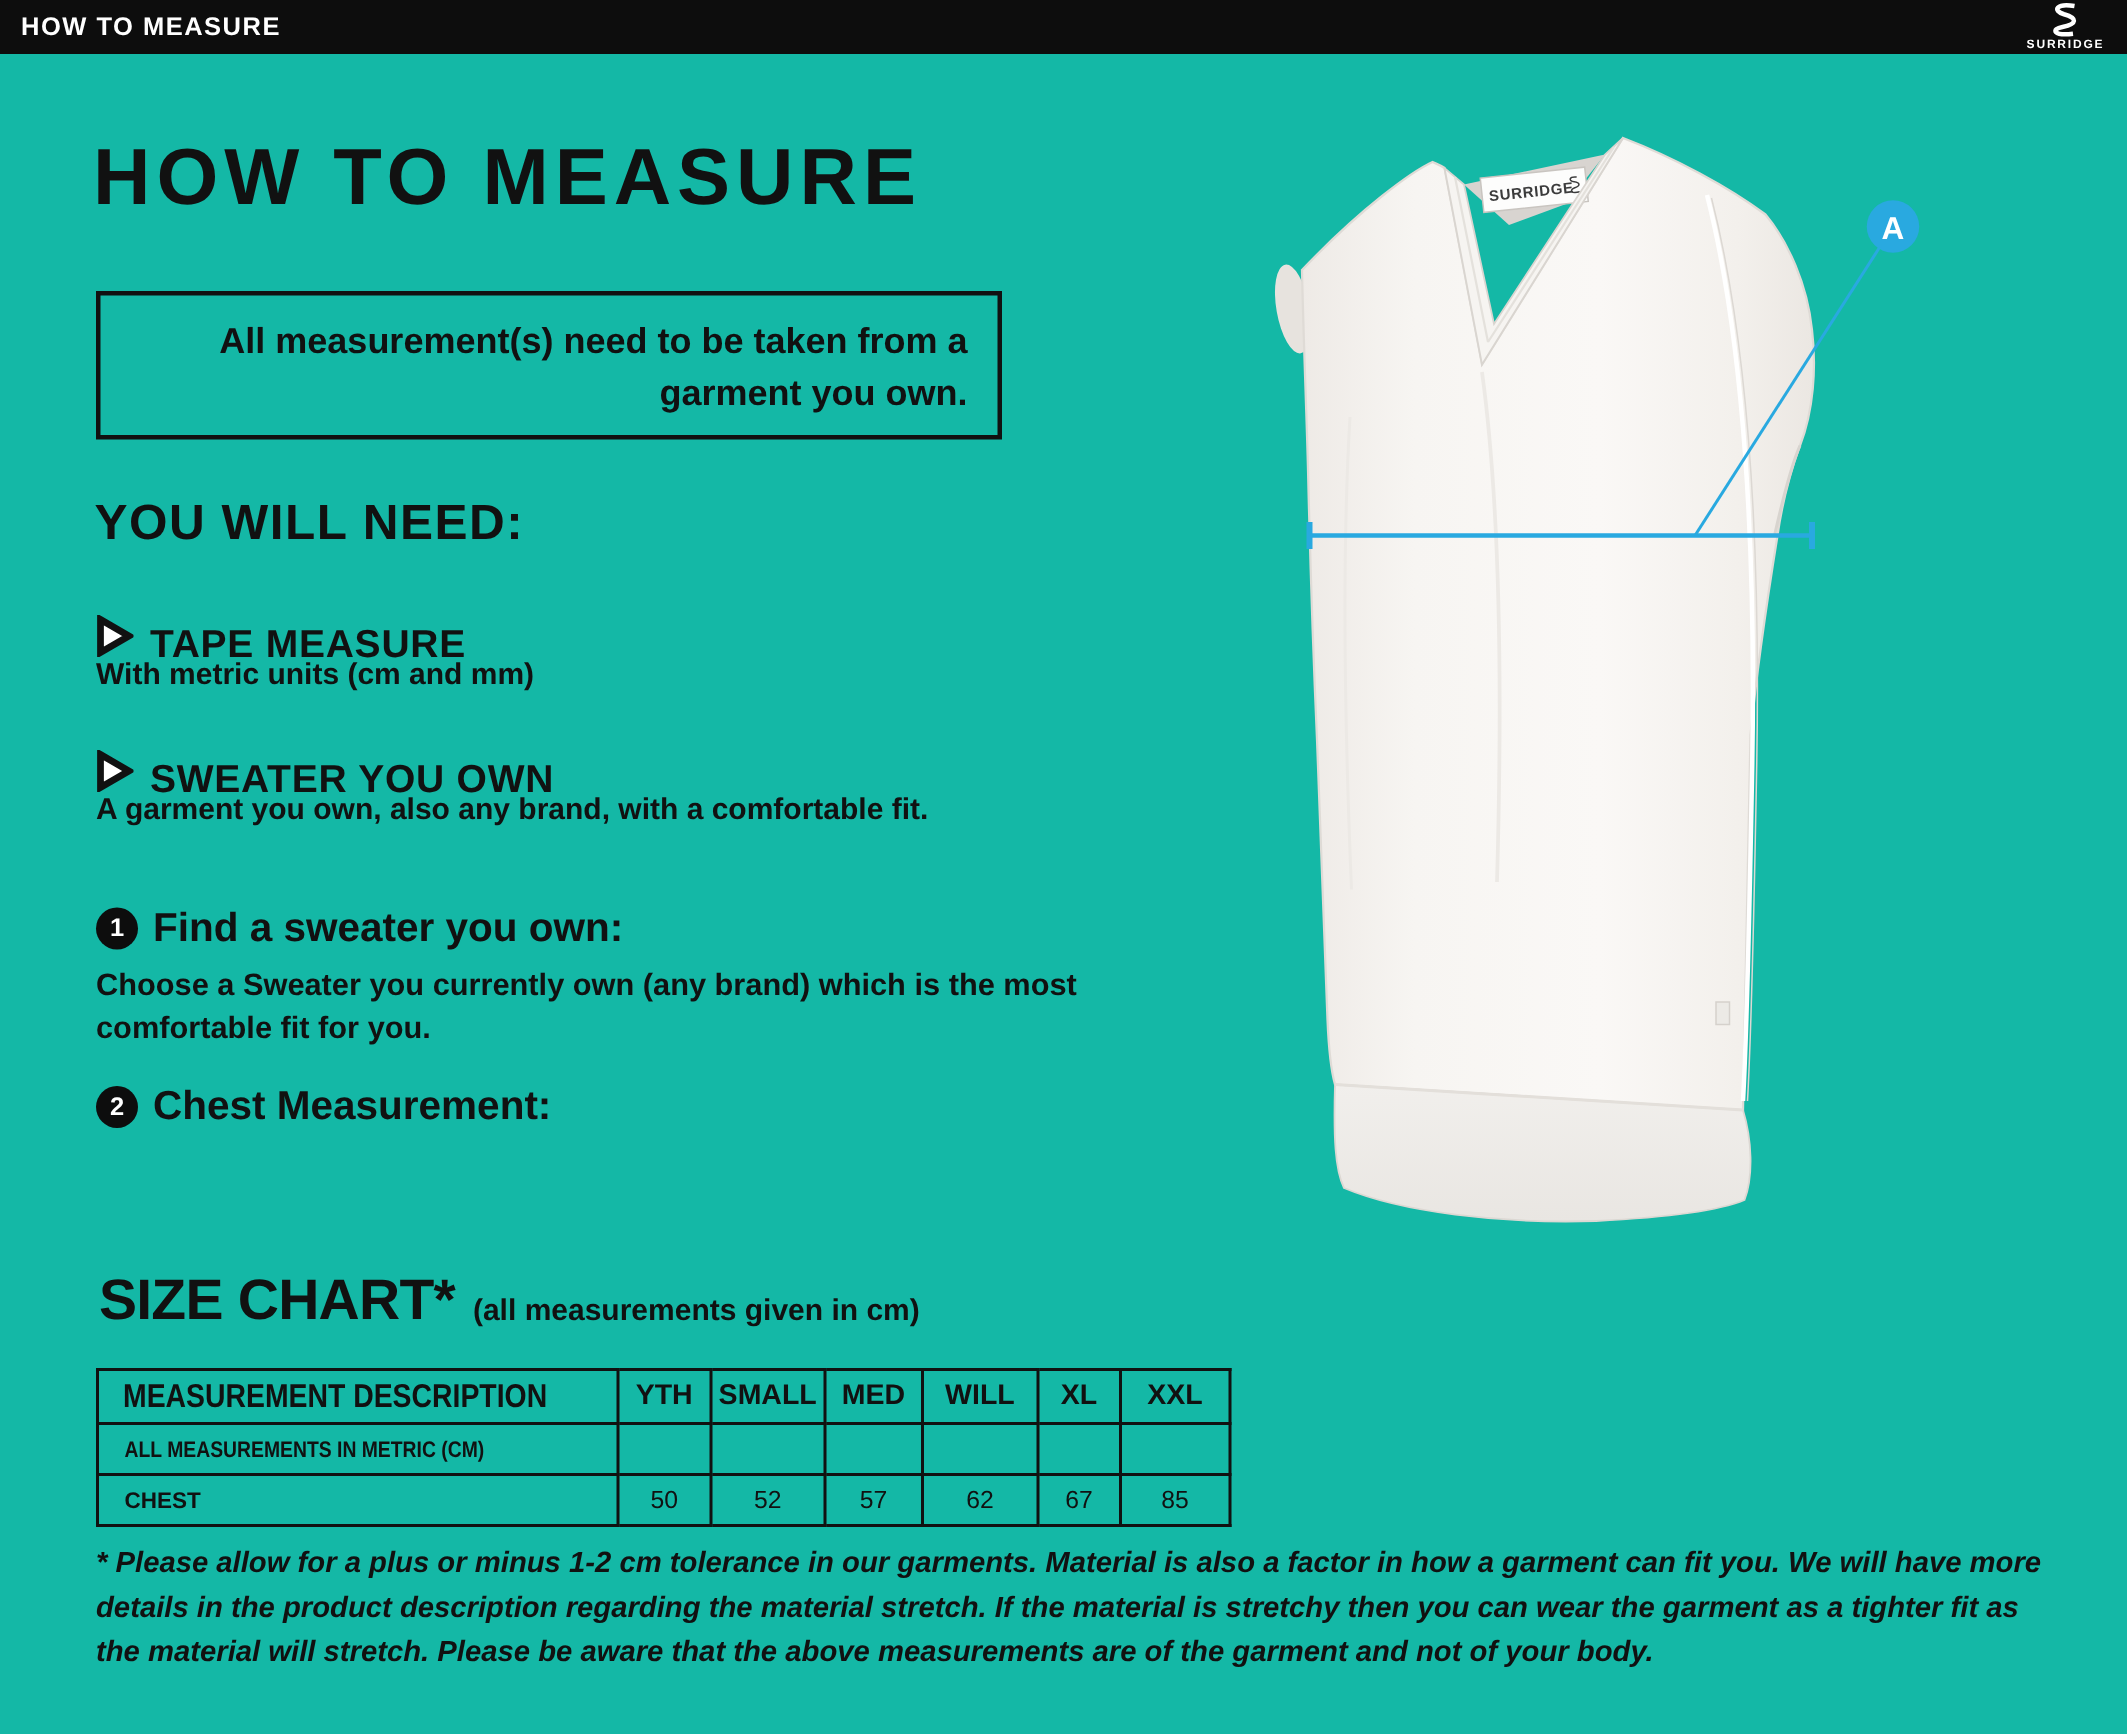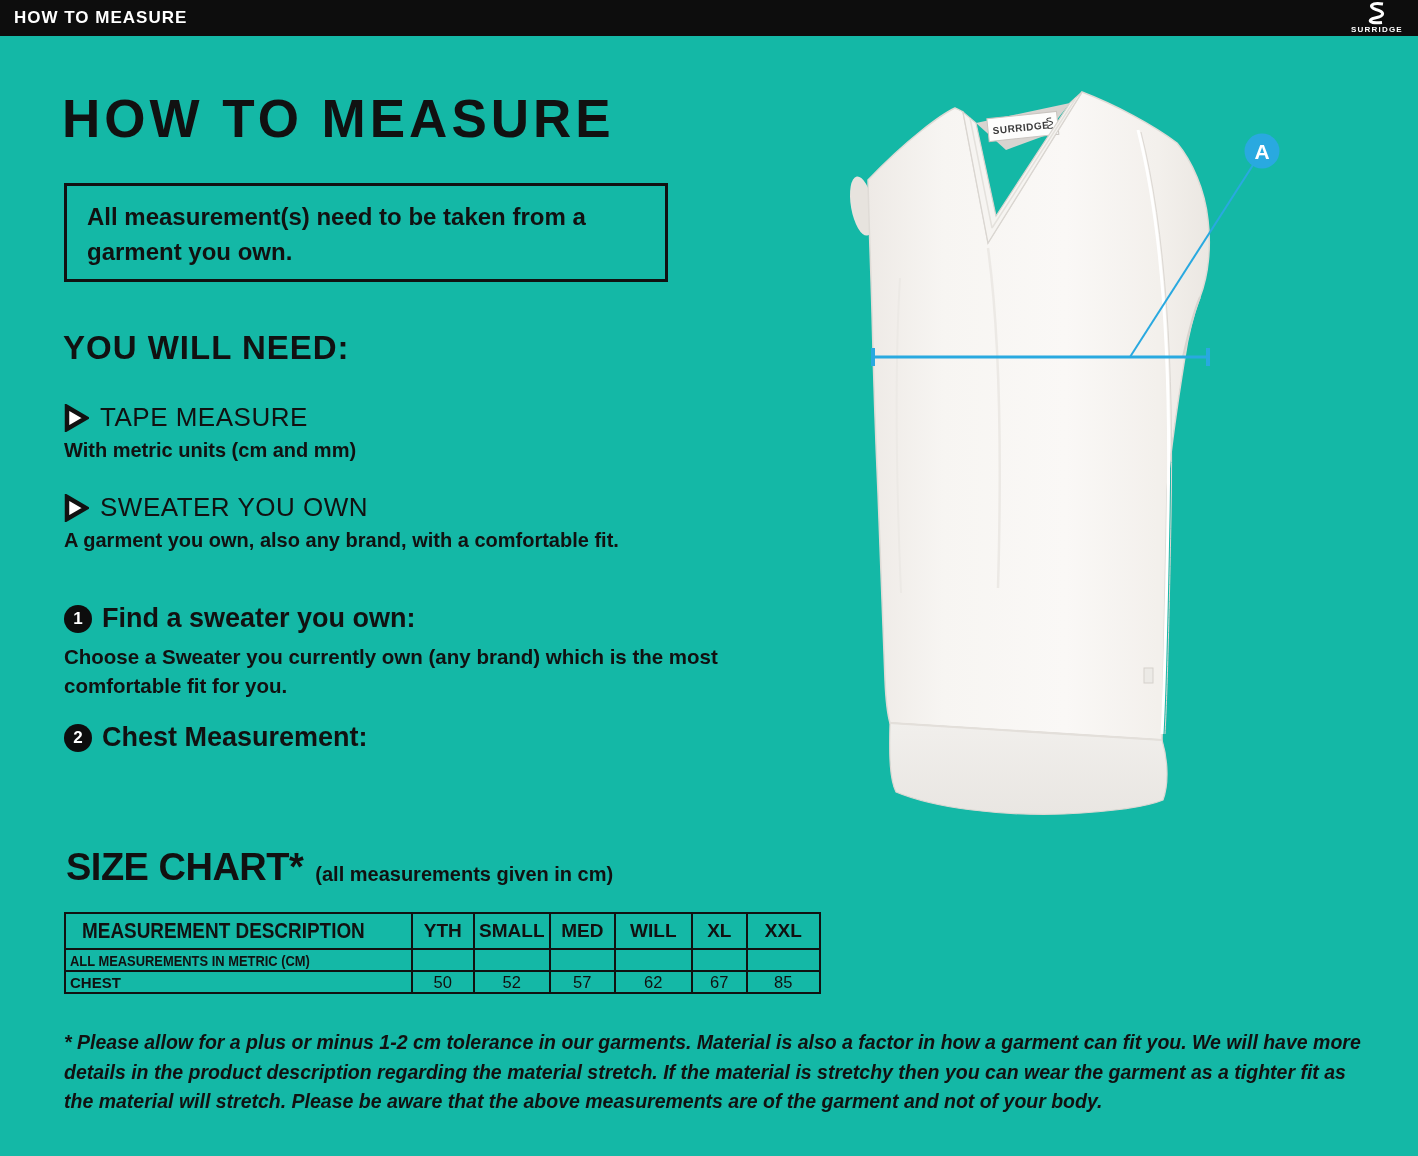--- a/index.html
+++ b/index.html
@@ -8,46 +8,46 @@
   #canvas { position:relative; width:1418px; height:1156px; background:#14b8a6; overflow:hidden; }
 
   
   .topbar { position:absolute; left:0; top:0; width:1418px; height:36px; background:#0d0d0d; }
   .topbar-title { position:absolute; left:14px; top:0; line-height:36px; color:#ffffff;
                   font-size:17px; font-weight:bold; letter-spacing:1px; }
   .topbar-logo { position:absolute; right:6px; top:1px; }
 
   
   .h1 { position:absolute; left:62px; top:88px; font-size:53px; font-weight:bold; letter-spacing:4px; }
-  .note-box { position:absolute; left:64px; top:183px; width:604px; height:99px;
-              border:3px solid var(--ink); padding:13px 20px; }
+  .note-box { position:absolute; left:64px; top:194px; width:604px; height:99px;
+              border:3px solid var(--ink); padding:13px 20px;text-align:right; }
   .note-box p { font-size:24px; font-weight:bold; line-height:35px; }
   .ywn-heading { position:absolute; left:63px; top:329px; font-size:33px; font-weight:bold; letter-spacing:1px; }
 
   .need-item { position:absolute; left:64px; display:flex; align-items:center; gap:11px; }
-  .need-item .lbl { font-size:26px; font-weight:normal; letter-spacing:0.5px; }
+  .need-item .lbl { font-size:26px; font-weight:bold; letter-spacing:0.5px;margin-top:12px; }
   .need-desc { position:absolute; left:64px; font-size:20px; font-weight:bold; }
 
   .step-head { position:absolute; left:64px; display:flex; align-items:center; gap:10px; }
   .step-num { width:28px; height:28px; border-radius:50%; background:#0d0d0d; color:#ffffff;
               font-size:17px; font-weight:bold; display:flex; align-items:center; justify-content:center; }
   .step-title { font-size:27px; font-weight:bold; }
   .step-desc { position:absolute; left:64px; font-size:20.5px; font-weight:bold; line-height:29px; }
 
   .sc-row { position:absolute; left:66px; top:846px; display:flex; align-items:flex-end; }
   .sc-title { font-size:38px; font-weight:bold; letter-spacing:-0.5px; }
   .sc-sub { font-size:20px; font-weight:bold; margin-left:12px; margin-bottom:3px; }
 
   
   table.size-table { position:absolute; left:64px; top:912px; border-collapse:collapse; table-layout:fixed; }
   table.size-table td { border:2px solid var(--ink); overflow:hidden; white-space:nowrap; }
   td.th-desc { height:24px; font-size:22px; font-weight:bold; padding-left:16px; }
   td.th-size { height:36px; font-size:19px; font-weight:bold; text-align:center; }
-  td.r-label { height:22px; font-size:15px; font-weight:bold; padding-left:4px; }
-  td.r-val { height:22px; font-size:16.5px; text-align:center; }
+  td.r-label { height:22px; font-size:15px; font-weight:bold; padding-left:17px; }
+  td.r-val { height:34px; font-size:16.5px; text-align:center; }
   .condensed { display:inline-block; transform:scaleX(0.86); transform-origin:0 50%; }
 
   .footnote { position:absolute; left:64px; top:1028px; width:1312px;
               font-size:19.5px; font-weight:bold; font-style:italic; line-height:29.5px; }
 
   .garment-wrap { position:absolute; left:838px; top:68px; width:470px; height:760px; }
 </style>
 </head>
 <body>
 <div id="canvas">

